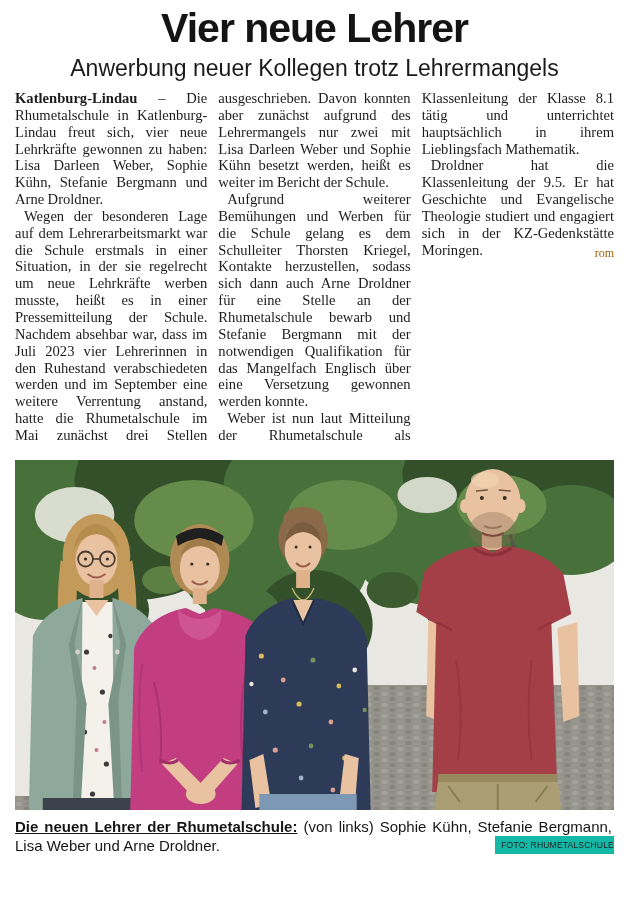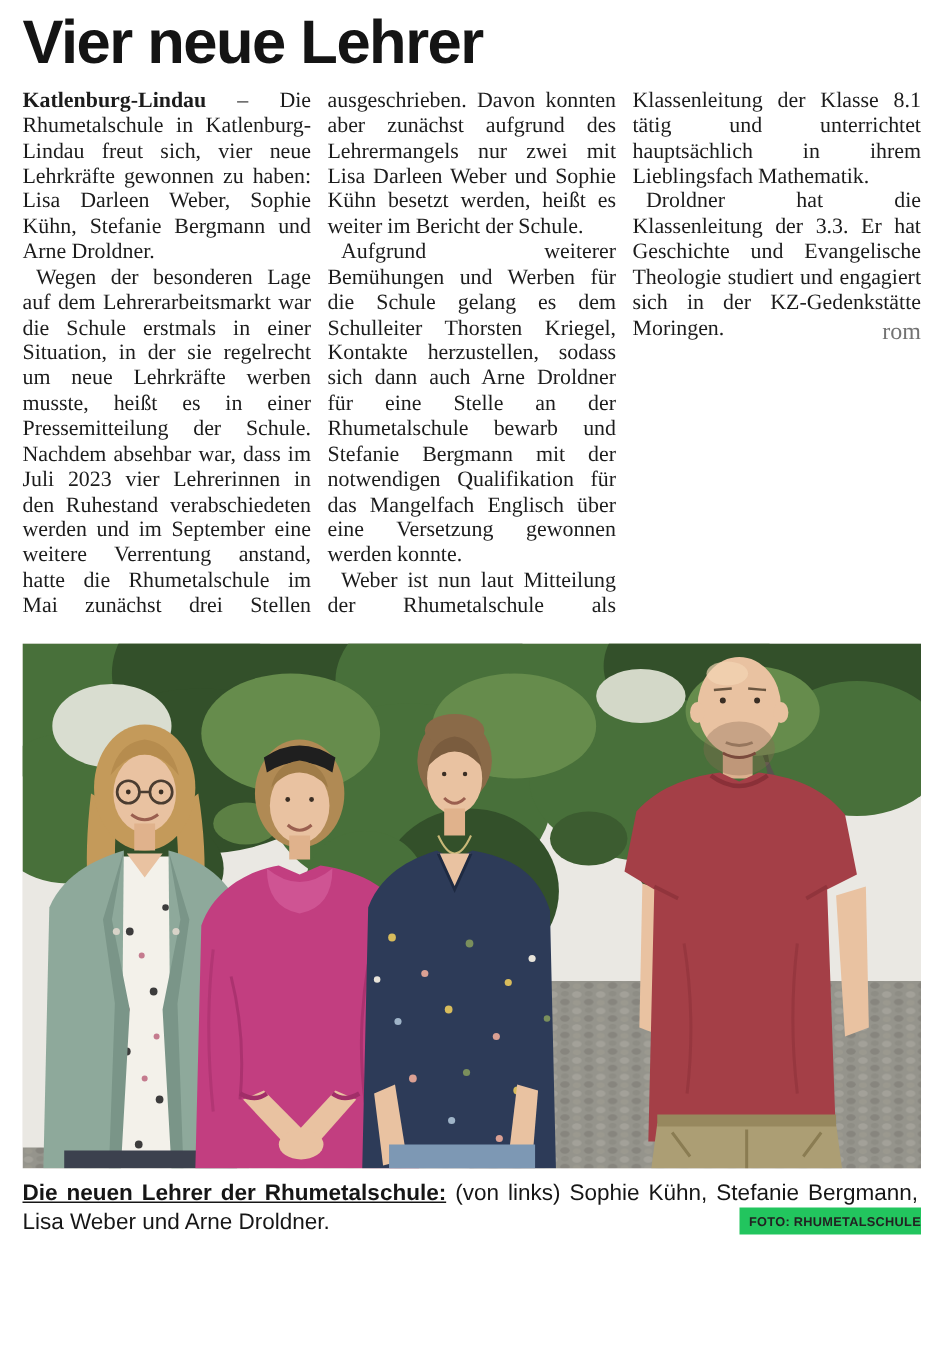--- a/index.html
+++ b/index.html
@@ -5,72 +5,73 @@
   html,body{margin:0;padding:0;background:#ffffff;}
   .page{
     width:629px;height:897px;box-sizing:border-box;
     padding:6px 15px 0 15px;background:#ffffff;overflow:hidden;
     font-family:"Liberation Serif",serif;color:#1c1c1c;
   }
   
   .headline{
     font-family:"Liberation Sans",sans-serif;font-weight:700;
     font-size:41px;line-height:44px;letter-spacing:-1px;
-    text-align:left;color:#141414;margin:0;
+    text-align:center;color:#141414;margin:0;
   }
   .subheadline{
     font-family:"Liberation Sans",sans-serif;font-weight:400;
     font-size:23px;line-height:26px;text-align:center;color:#1a1a1a;
     margin:5px 0 0 0;
   }
   
   .article-body{
     margin-top:9px;height:361px;overflow:hidden;
     column-count:3;column-gap:11px;column-fill:auto;
     font-size:14.6px;line-height:16.85px;text-align:justify;
     hyphens:auto;-webkit-hyphens:auto;word-spacing:-0.2px;
   }
   .article-body p{margin:0;text-indent:9px;}
   .article-body p.first{text-indent:0;}
   .dateline{font-weight:700;font-family:Liberation Serif, serif;}
-  .author-sig{float:right;font-size:16px;color:#737373;padding-top:3px;}
+  .author-sig{float:right;font-size:12px;color:#a16207;padding-top:3px;}
   
   figure{margin:9px 0 0 0;padding:0;}
   .photo-wrap{width:599px;height:350px;overflow:hidden;background:#e9e7e2;}
   .photo-wrap svg{display:block;width:100%;height:100%;}
   
   figcaption{
     position:relative;margin-top:8px;
     font-family:"Liberation Sans",sans-serif;font-size:15px;line-height:18.5px;
     text-align:justify;color:#161616;padding-right:2px;
   }
   figcaption .cap-bold{font-weight:700;text-decoration:underline;}
   .photo-credit{
     position:absolute;right:0;bottom:1px;
-    font-size:8.5px;font-weight:700;letter-spacing:0.2px;color:#222;
-    background:#22c55e;padding-left:6px;
+    font-size:8.5px;font-weight:400;letter-spacing:0.2px;color:#222;
+    background:#14b8a6;padding-left:6px;
   }
 </style>
 </head>
 <body>
 
 <div class="page">
 
   <header>
     <h1 class="headline">
       <div>Vier neue Lehrer</div>
     </h1>
+    <h2 class="subheadline">Anwerbung neuer Kollegen trotz Lehrermangels</h2>
   </header>
 
   <section class="article-body">
     <p class="first"><span class="dateline">Katlenburg-Lindau</span><span> – </span><span>Die Rhumetalschule in Katlenburg-Lindau freut sich, vier neue Lehrkräfte gewonnen zu haben: Lisa Darleen Weber, Sophie Kühn, Stefanie Bergmann und Arne Droldner.</span></p>
     <p>Wegen der besonderen Lage auf dem Lehrerarbeitsmarkt war die Schule erstmals in einer Situation, in der sie regelrecht um neue Lehrkräfte werben musste, heißt es in einer Pressemitteilung der Schule. Nachdem absehbar war, dass im Juli 2023 vier Lehrerinnen in den Ruhestand verabschiedeten werden und im September eine weitere Verrentung anstand, hatte die Rhumetalschule im Mai zunächst drei Stellen ausgeschrieben. Davon konnten aber zunächst aufgrund des Lehrermangels nur zwei mit Lisa Darleen Weber und Sophie Kühn besetzt werden, heißt es weiter im Bericht der Schule.</p>
     <p>Aufgrund weiterer Bemühungen und Werben für die Schule gelang es dem Schulleiter Thorsten Kriegel, Kontakte herzustellen, sodass sich dann auch Arne Droldner für eine Stelle an der Rhumetalschule bewarb und Stefanie Bergmann mit der notwendigen Qualifikation für das Mangelfach Englisch über eine Versetzung gewonnen werden konnte.</p>
     <p>Weber ist nun laut Mitteilung der Rhumetalschule als Klassenleitung der Klasse 8.1 tätig und unterrichtet hauptsächlich in ihrem Lieblingsfach Mathematik.</p>
-    <p><span>Droldner hat die Klassenleitung der 3.3. Er hat Geschichte und Evangelische Theologie studiert und engagiert sich in der KZ-Gedenkstätte Moringen.</span><span class="author-sig">rom</span></p>
+    <p><span>Droldner hat die Klassenleitung der 9.5. Er hat Geschichte und Evangelische Theologie studiert und engagiert sich in der KZ-Gedenkstätte Moringen.</span><span class="author-sig">rom</span></p>
   </section>
 
   <figure>
     <div class="photo-wrap">
       <svg viewBox="0 0 603 350" preserveAspectRatio="none">
 
         <rect x="0" y="0" width="603" height="350" fill="#eae8e3"></rect>
         <rect x="395" y="96" width="208" height="6" fill="#cfccc4"></rect>
 
         <defs>

